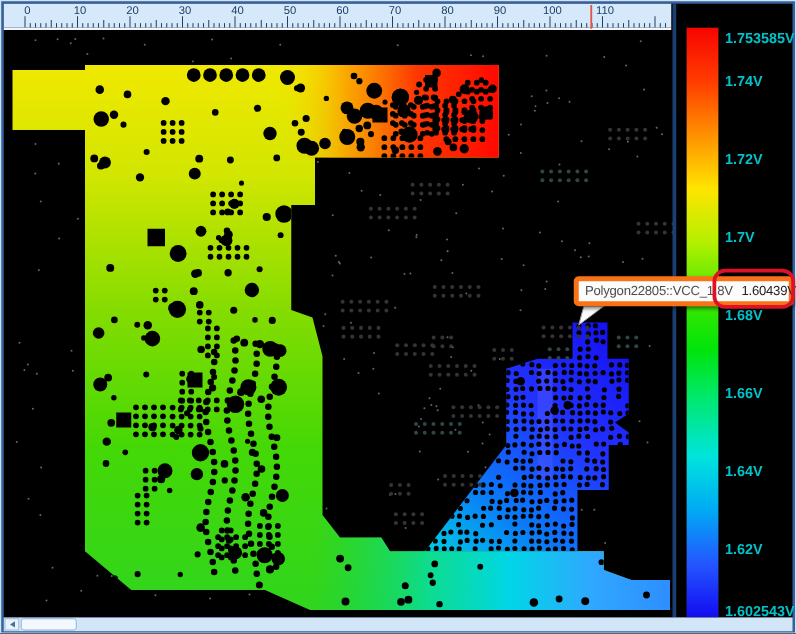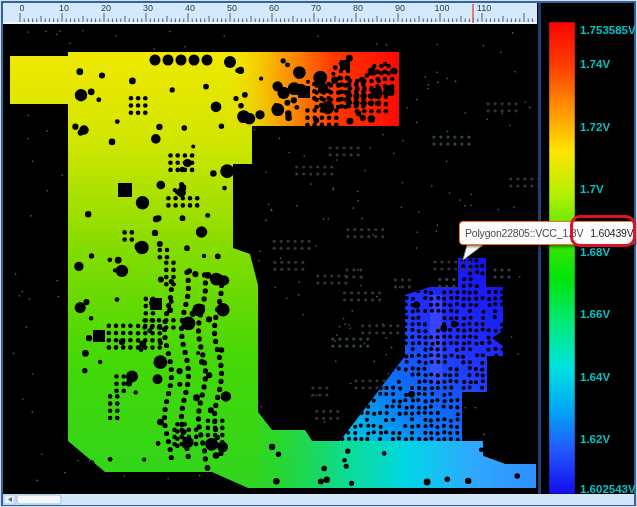--- a/index.html
+++ b/index.html
@@ -1,20 +1,20 @@
 <!DOCTYPE html>
 <html><head>
 <meta charset="utf-8">
 <style>
   html,body{margin:0;padding:0;background:#222;}
   #app{position:relative;width:637px;height:507px;font-family:"Liberation Sans",sans-serif;overflow:hidden;background:#000;}
   #scene{position:absolute;left:0;top:0;}
   #tooltip{
     position:absolute;left:459px;top:221px;width:176px;height:24px;
-    background:#fcfcfc;border:1px solid #f97316;border-radius:4px;
+    background:#fcfcfc;border:4px solid #f97316;border-radius:4px;
     box-shadow:1px 2px 3px rgba(0,0,0,.45);
     display:flex;align-items:center;gap:7px;padding:0 5px;box-sizing:border-box;
     font-size:10.5px;letter-spacing:-0.2px;white-space:nowrap;z-index:5;
   }
   #tooltip .net{color:#4d4d4d;}
   #tooltip .val{color:#222;margin-left:auto;padding-right:3px;}
   #value-highlight{
     position:absolute;left:570px;top:215px;width:66px;height:32px;
     border:3px solid #de1126;border-radius:10px;box-sizing:border-box;
     background:transparent;z-index:6;

